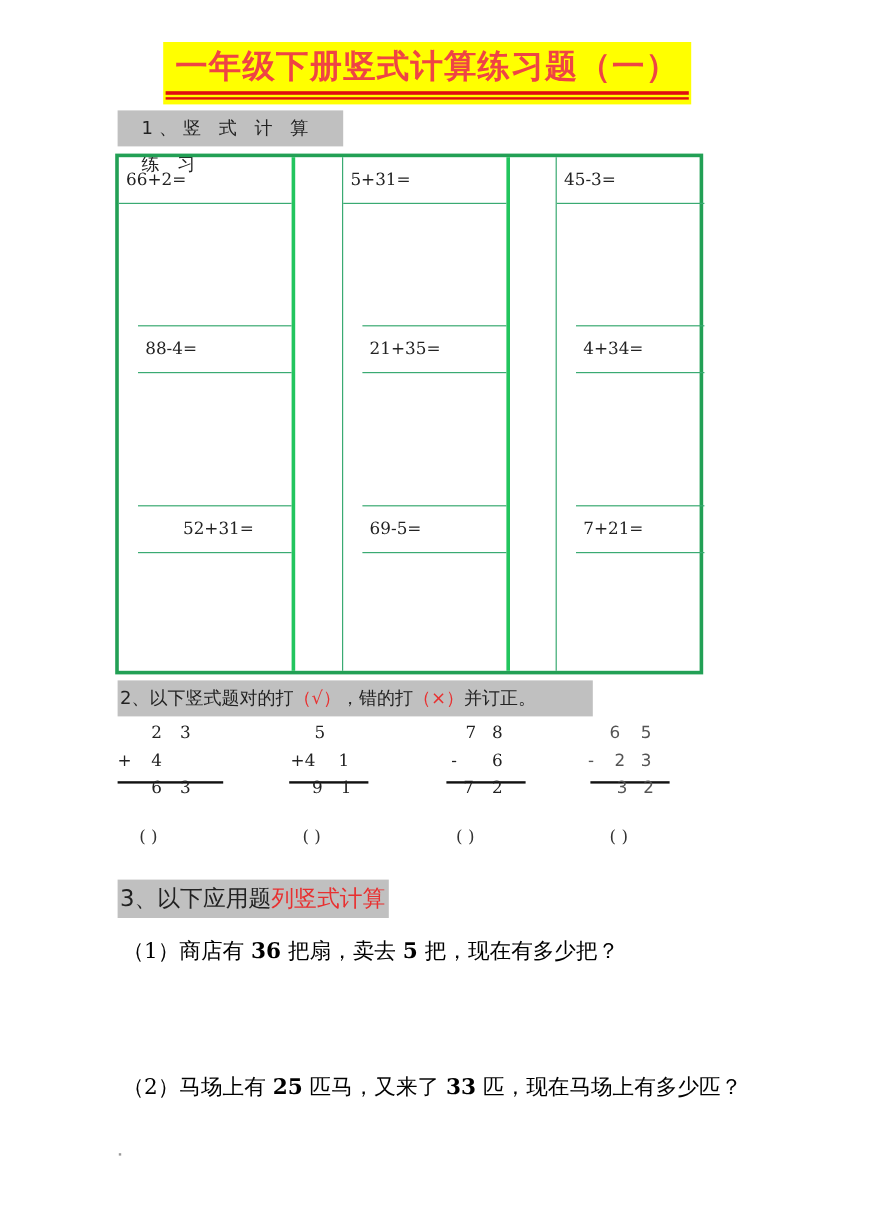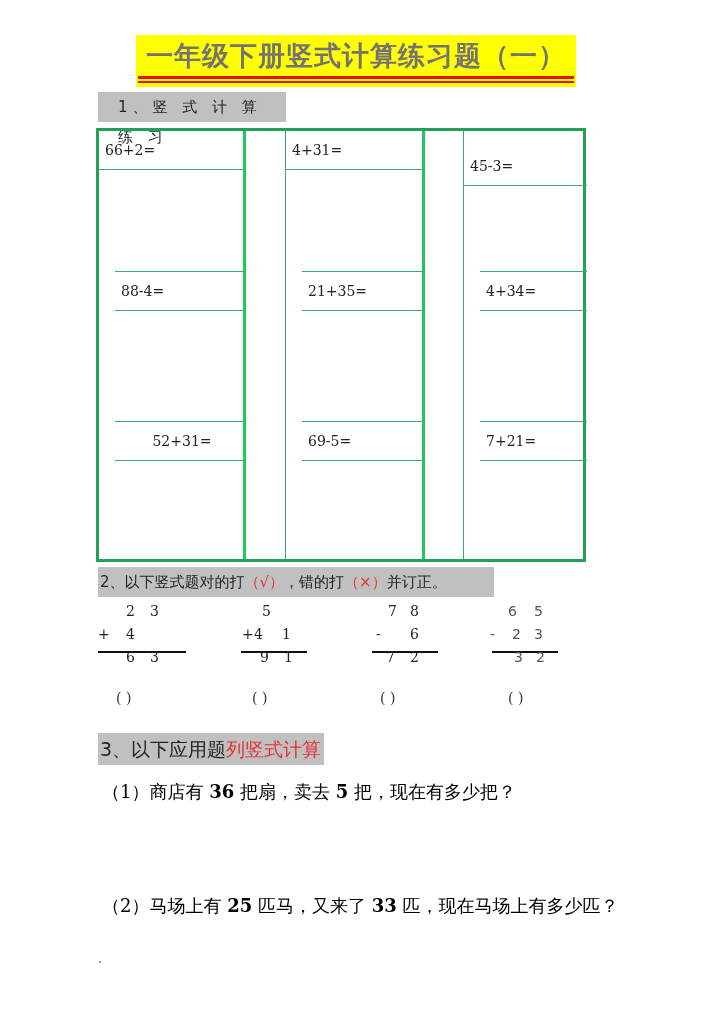--- a/index.html
+++ b/index.html
@@ -1,20 +1,20 @@
 <!DOCTYPE html>
 <html><head>
 <meta charset="utf-8">
 <style>
   html, body { margin: 0; padding: 0; background: #ffffff; }
   body { width: 724px; height: 1024px; position: relative; overflow: hidden;
          font-family: "DejaVu Serif", "Liberation Serif", serif; color: #222; }
   .abs { position: absolute; }
   .title-wrap { left: 136px; top: 35px; width: 440px; height: 52px; background: #ffff00; }
-  .title { left: 0; top: 4px; width: 440px; text-align: center; color: #737373;
+  .title { left: 0; top: 4px; width: 440px; text-align: center; color: #ef4444;
            font-family: "DejaVu Sans", "Liberation Sans", sans-serif; font-weight: bold;
            font-size: 27px; letter-spacing: 1px; line-height: 34px; white-space: nowrap; }
   .title-line1 { left: 2px; top: 41px; width: 436px; height: 3px; background: #e01010; }
   .title-line2 { left: 2px; top: 46px; width: 436px; height: 2px; background: #e01010; }
 
   .sec1 { left: 98px; top: 92px; width: 188px; height: 30px; background: #c0c0c0;
           font-family: "DejaVu Sans", "Liberation Sans", sans-serif; font-size: 15px;
           letter-spacing: 5px; line-height: 30px; padding-left: 20px; box-sizing: border-box; color: #222; }
 
   .grid { left: 96px; top: 128px; width: 490px; height: 434px; border: 3px solid #22a055; box-sizing: border-box; }
@@ -55,27 +55,27 @@
 
 <div class="abs grid">
 
   <div class="cell" style="left:0;top:0;width:147px;height:428px;border-left:none;">
     <div class="hdr" style="top:0;">66+2=</div>
     <div class="hdr hdrtop" style="top:140px;">88-4=</div>
     <div class="hdr hdrtop" style="top:290px;text-align:center;">52+31=</div>
   </div>
 
   <div class="cell" style="left:186px;top:0;width:140px;height:428px;">
-    <div class="hdr" style="top:0;">4+31=</div>
+    <div class="hdr" style="top:0;">5+31=</div>
     <div class="hdr hdrtop" style="top:140px;">21+35=</div>
     <div class="hdr hdrtop" style="top:290px;">69-5=</div>
   </div>
 
   <div class="cell" style="left:364px;top:0;width:124px;height:428px;border-right:none;">
-    <div class="hdr" style="top:0;margin-top:16px;">45-3=</div>
+    <div class="hdr" style="top:0;">45-3=</div>
     <div class="hdr hdrtop" style="top:140px;">4+34=</div>
     <div class="hdr hdrtop" style="top:290px;">7+21=</div>
   </div>
 </div>
 
 <div class="abs sec2">
   <span>2、以下竖式题对的打</span><span class="red">（√）</span><span>，错的打</span><span class="red">（×）</span><span>并订正。</span>
 </div>
 
 <div class="prob" style="left:96px;top:603px;width:100px;height:70px;">

